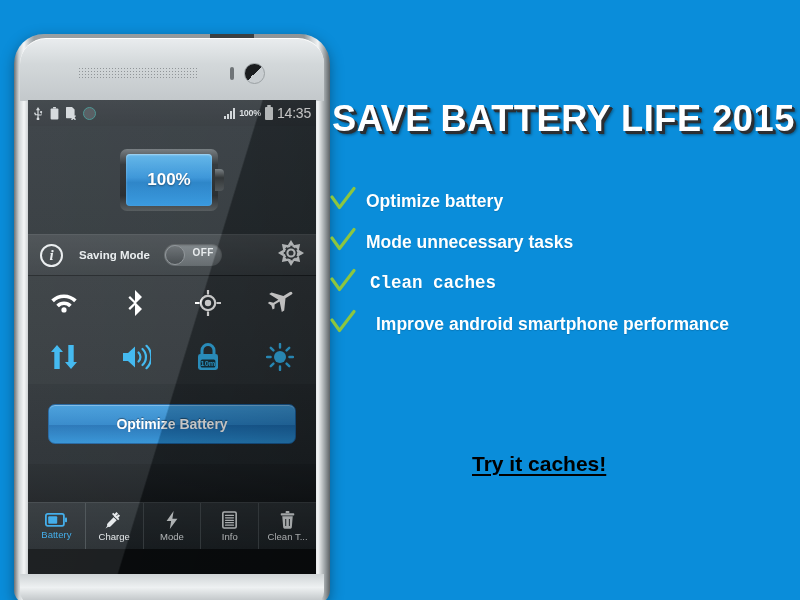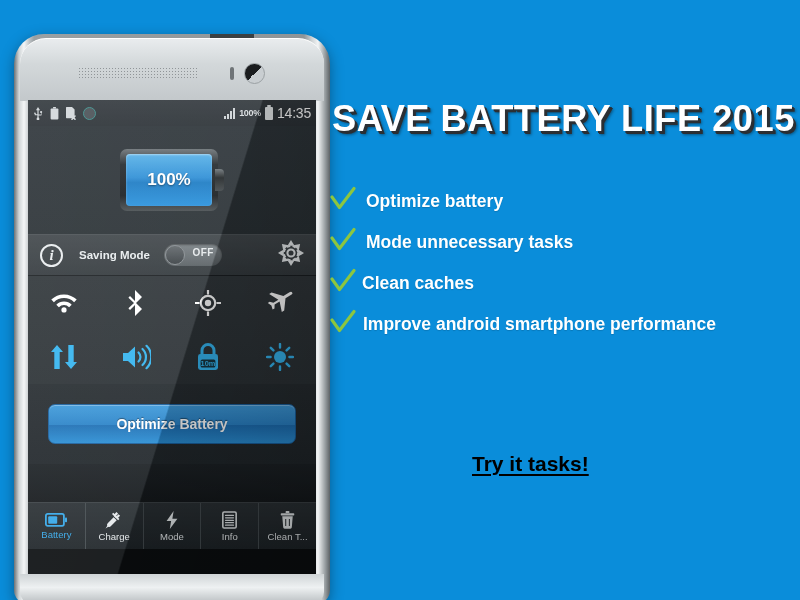--- a/index.html
+++ b/index.html
@@ -322,23 +322,23 @@
   }
   .bullet .chk { width: 30px; flex: none; }
   .bullet .txt {
     color: #ffffff;
     font-size: 17.5px;
     font-weight: bold;
     margin-left: 6px;
     white-space: nowrap;
     text-shadow: 0 1px 1px rgba(0,0,0,0.15);
   }
-  .bullet.b3 .txt { margin-left: 2px; }
+  .bullet.b3 .txt { margin-left: 10px; font-family: Liberation Mono, monospace; }
   .bullet.b4 .chk { width: 26px; }
-  .bullet.b4 .txt { margin-left: 7px; }
+  .bullet.b4 .txt { margin-left: 20px; }
 
   .cta {
     position: absolute;
     left: 472px; top: 452px;
     color: #000000;
     font-size: 21px;
     font-weight: bold;
     text-decoration: underline;
     text-underline-offset: 3px;
   }
@@ -608,15 +608,15 @@
     <div class="bullet b4">
       <span class="chk">
         <svg width="26" height="26" viewBox="0 0 26 26">
           <path d="M2 11 L9.5 21.5 L24 2.5" fill="none" stroke="#8cc63f" stroke-width="3.1" stroke-linecap="round" stroke-linejoin="round"></path>
         </svg>
       </span>
       <span class="txt">Improve android smartphone performance</span>
     </div>
   </div>
 
-  <div class="cta">Try it tasks!</div>
+  <div class="cta">Try it caches!</div>
 
 </div>
 
 </body></html>

